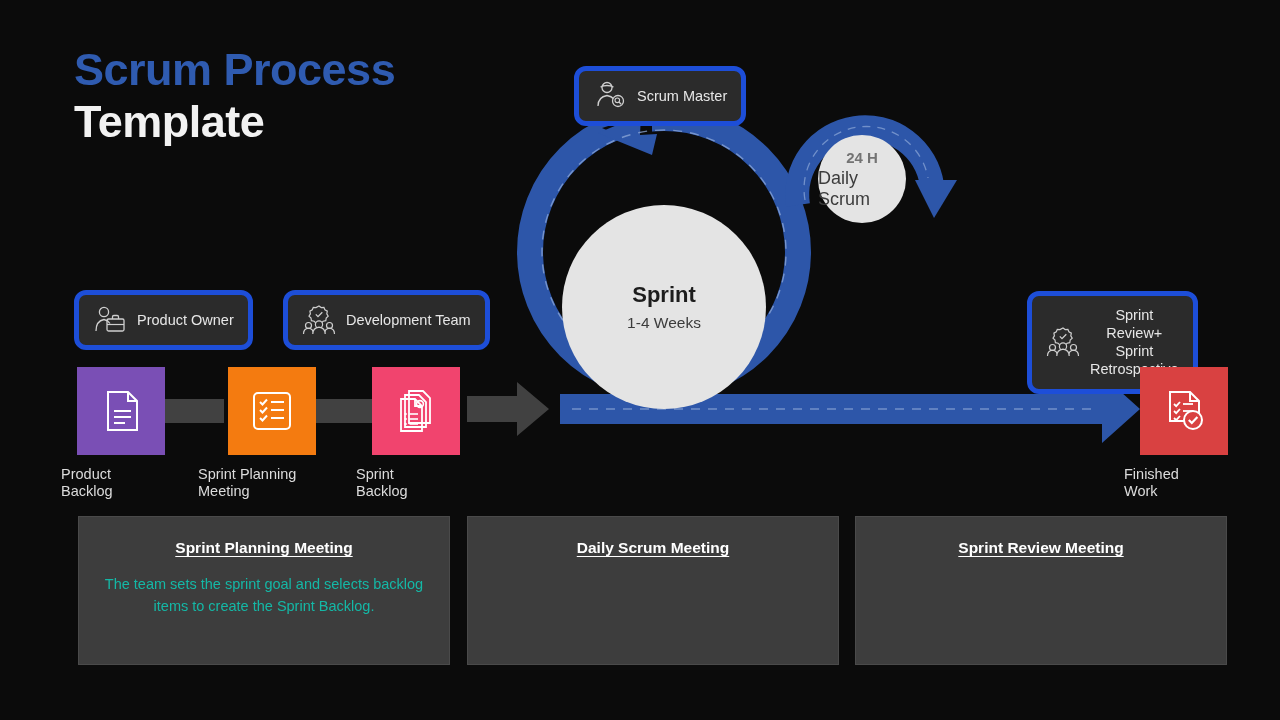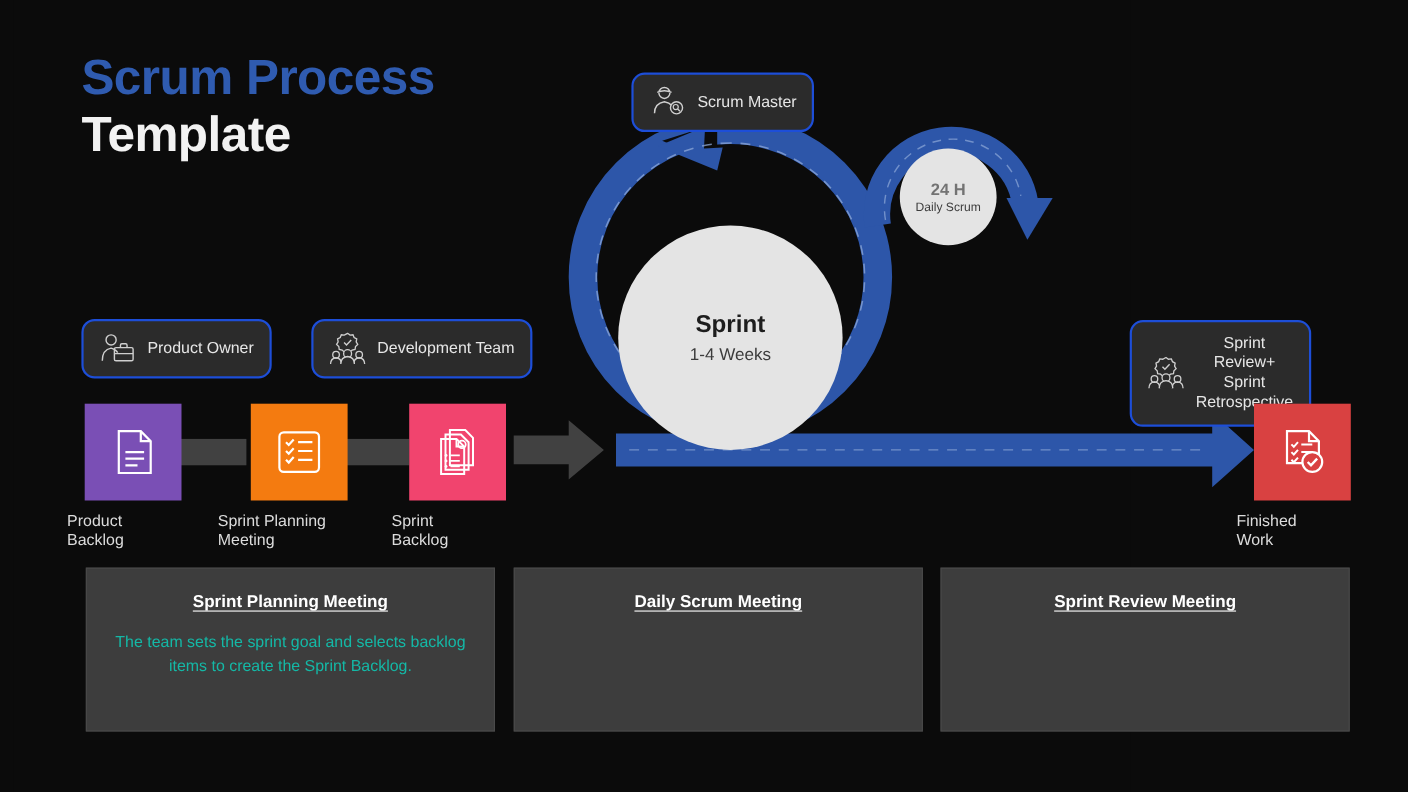--- a/index.html
+++ b/index.html
@@ -20,21 +20,21 @@
   .title-line2 {
     font-size: 45px; font-weight: 700; color: #f2f2f2;
     letter-spacing: -0.5px; line-height: 1.15;
   }
 
   
   .badge {
     position: absolute;
     display: flex; align-items: center; gap: 10px;
     background: #2b2b2b;
-    border: 2px solid #1d4ed8;
+    border: 5px solid #1d4ed8;
     border-radius: 12px;
     padding: 10px 14px;
   }
   .badge-label {
     font-size: 14.5px; color: #e6e6e6; line-height: 1.25;
     white-space: pre-line; text-align: center;
   }
   .badge-icon { width: 34px; height: 30px; flex: 0 0 auto; display:block; }
 
   #badge-scrum-master { left: 562px; top: 66px; }
@@ -53,21 +53,21 @@
   .sprint-sub { font-size: 15.5px; color: #3c3c3c; margin-top: 6px; }
 
   .daily-circle {
     position: absolute; left: 806px; top: 135px;
     width: 88px; height: 88px; border-radius: 50%;
     background: #e4e4e4;
     display: flex; flex-direction: column; align-items: center; justify-content: center;
     z-index: 6;
   }
   .daily-title { font-size: 15px; font-weight: 700; color: #737373; }
-  .daily-sub { font-size: 11px; color: #3c3c3c; margin-top: 2px; }
+  .daily-sub { font-size: 18px; color: #3c3c3c; margin-top: 2px; }
 
   
   .tile {
     position: absolute; width: 88px; height: 88px;
     display: flex; align-items: center; justify-content: center;
   }
   .tile svg { width: 48px; height: 48px; }
   .tile-label {
     position: absolute; text-align: left;
     font-size: 14.5px; color: #dcdcdc; line-height: 1.2;

